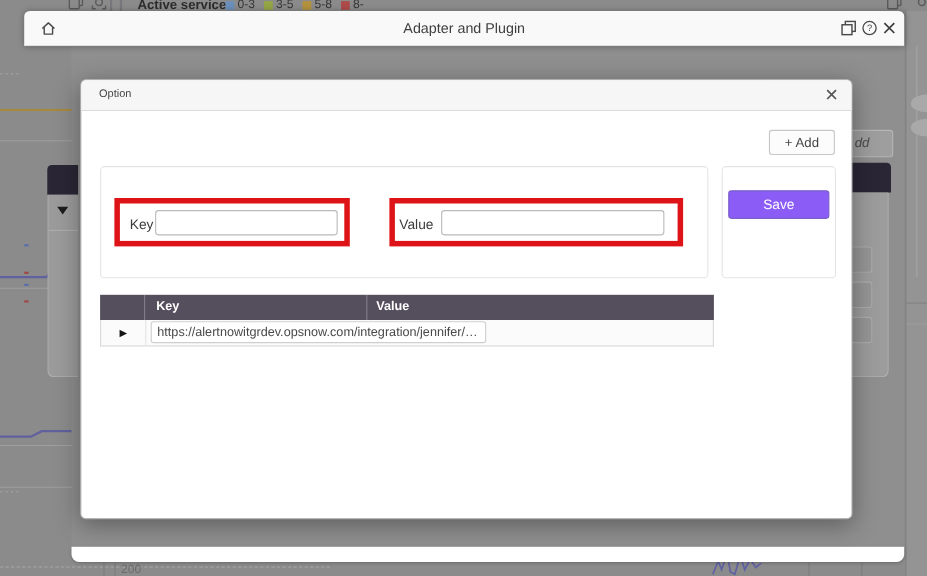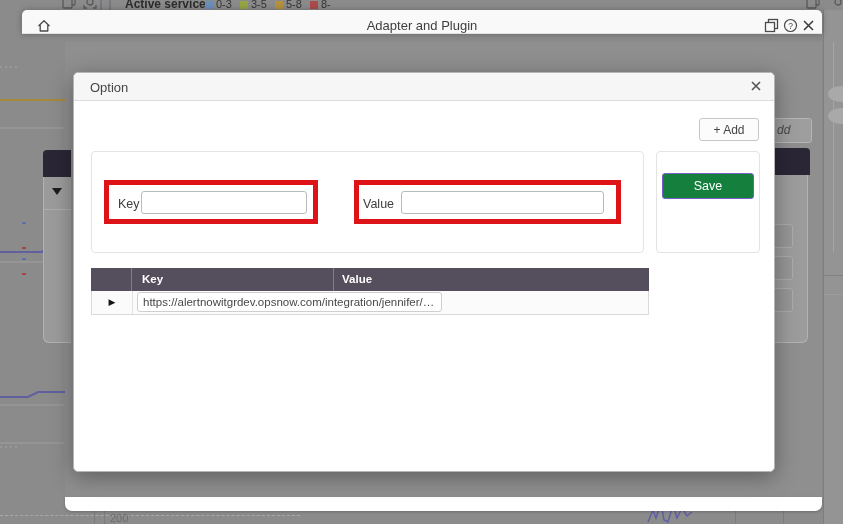--- a/index.html
+++ b/index.html
@@ -24,21 +24,21 @@
   .rc-line { position:absolute; left:9px; top:32px; width:1px; height:210px; background:#a6a6a6; }
   .rc-ell { position:absolute; left:4px; width:28px; height:16px; border-radius:50%; background:#a9a9a9; }
   .rc-h { position:absolute; left:0; width:20px; height:1px; background:#828282; }
 
   .b-dash { left:0; top:515px; width:300px; height:0; border-top:1px dashed #a8a8a8; z-index:1; }
   .b-v { position:absolute; top:511px; width:1px; height:13px; background:#7c7c7c; z-index:1; }
   .b-100 { left:110px; top:512px; font-size:11px; color:#6c6c6c; z-index:1; }
   .b-squig { left:640px; top:500px; z-index:1; }
 
   
-  .adp-title { left:22px; top:10px; width:800px; height:24px; background:#f9f9f9; border-bottom:1px solid #e2e2e2;
+  .adp-title { left:22px; top:10px; width:800px; height:32px; background:#f9f9f9; border-bottom:1px solid #e2e2e2;
                border-radius:5px 5px 0 0; box-shadow:0 0 6px rgba(0,0,0,.28); z-index:10; }
   .adp-title-text { position:absolute; left:0; right:0; top:8px; text-align:center; font-size:13px; color:#3e3e3e; }
   .win-btn { position:absolute; top:8px; width:16px; height:16px; background:none; border:none; cursor:pointer; color:#4a4a4a; padding:0; }
   .adp-body { left:65px; top:42px; width:757px; height:455px; background:#8f8f8f; z-index:5; }
 
   
   .darkbar-l { left:43px; top:150px; width:28px; height:27px; background:#2b2636; border-radius:4px 0 0 0; z-index:6; }
   .panel-l { left:43px; top:177px; width:28px; height:166px; background:#9b9b9b; border-left:1px solid #b2b2b2;
              border-bottom:1px solid #b2b2b2; border-radius:0 0 0 6px; z-index:6; }
   .tri-down { left:52px; top:188px; width:0; height:0; border-left:5px solid transparent; border-right:5px solid transparent;
@@ -51,32 +51,32 @@
              border-bottom:1px solid #b2b2b2; border-radius:0 0 6px 0; z-index:6; }
   .rbox { position:absolute; left:752px; width:41px; height:24px; background:#969696; border:1px solid #ababab; border-radius:3px; z-index:7; }
   .adp-bottom { left:65px; top:497px; width:757px; height:14px; background:#ffffff; border-radius:0 0 7px 7px;
                 box-shadow:0 1px 3px rgba(0,0,0,.22); z-index:10; }
 
   
   .modal { left:73px; top:72px; width:702px; height:400px; background:#fff; border:1px solid #b5b5b5; border-radius:5px;
            box-shadow:0 5px 22px rgba(0,0,0,.35); z-index:20; }
   .m-head { position:absolute; left:0; top:0; width:100%; height:28px; background:#f6f6f6; border-bottom:1px solid #dcdcdc;
             border-radius:5px 5px 0 0; }
-  .m-title { position:absolute; left:16px; top:7px; font-size:13px; color:#454545; }
+  .m-title { position:absolute; left:16px; top:7px; font-size:10px; color:#454545; }
   .m-close { position:absolute; right:10px; top:6px; width:16px; height:16px; background:none; border:none; cursor:pointer; padding:0; color:#555; }
   .m-add { position:absolute; left:625px; top:45px; width:60px; height:23px; background:#fcfcfc; border:1px solid #c6c6c6;
            border-radius:3px; font-size:12px; color:#454545; cursor:pointer; font-family:inherit; }
   .form-panel { position:absolute; left:17px; top:78px; width:553px; height:102px; border:1px solid #e4e4e4; border-radius:4px; }
   .annot { position:absolute; border:5px solid #de1317; }
   .annot-key { left:30px; top:107px; width:214px; height:44px; }
   .annot-val { left:280px; top:107px; width:267px; height:44px; }
   .f-label { position:absolute; font-size:12.5px; color:#3c3c3c; }
   .f-input { position:absolute; height:23px; border:1px solid #bababa; border-radius:3px; background:#fff; font-size:12px; padding:0 5px; font-family:inherit; }
   .action-panel { position:absolute; left:582px; top:78px; width:104px; height:102px; border:1px solid #e4e4e4; border-radius:4px; }
-  .btn-save { position:absolute; left:588px; top:100px; width:92px; height:26px; background:#15803d; border:1px solid #7a5fc7;
+  .btn-save { position:absolute; left:588px; top:100px; width:92px; height:26px; background:#8b5cf6; border:1px solid #7a5fc7;
               border-radius:3px; color:#fff; font-size:12.5px; cursor:pointer; font-family:inherit; }
   .btn-cancel { position:absolute; left:588px; top:131px; width:92px; height:26px; background:#f7f7f7; border:1px solid #c6c6c6;
                 border-radius:3px; color:#4a4a4a; font-size:12.5px; cursor:pointer; font-family:inherit; }
   .m-table { position:absolute; left:17px; top:195px; width:558px; }
   .t-head { display:flex; height:23px; background:#544e5d; color:#fff; font-size:11.5px; font-weight:bold; line-height:23px; }
   .t-head .c1 { width:41px; border-right:1px solid rgba(255,255,255,.28); }
   .t-head .c2 { width:202px; padding-left:10px; border-right:1px solid rgba(255,255,255,.28); }
   .t-head .c3 { width:315px; padding-left:8px; }
   .t-row { display:flex; height:24px; background:#fbfbfb; border:1px solid #d9d9d9; border-top:none; }
   .t-row .c1 { width:41px; text-align:center; line-height:22px; font-size:9px; color:#141414; border-right:1px solid #e3e3e3; cursor:pointer; }

